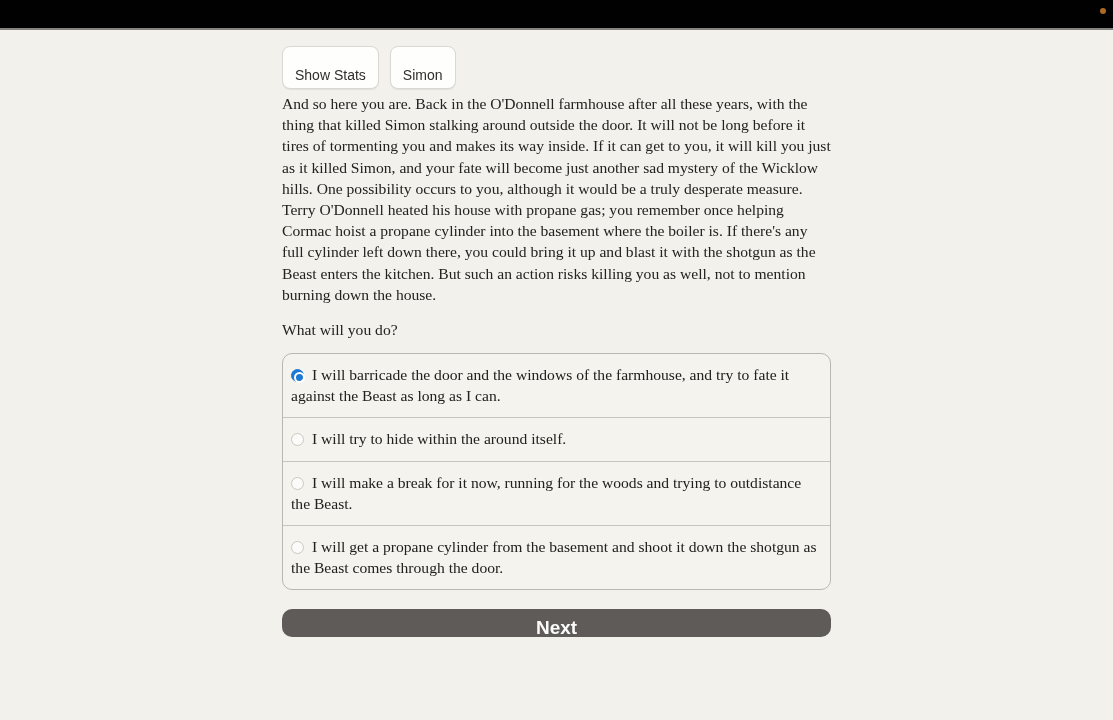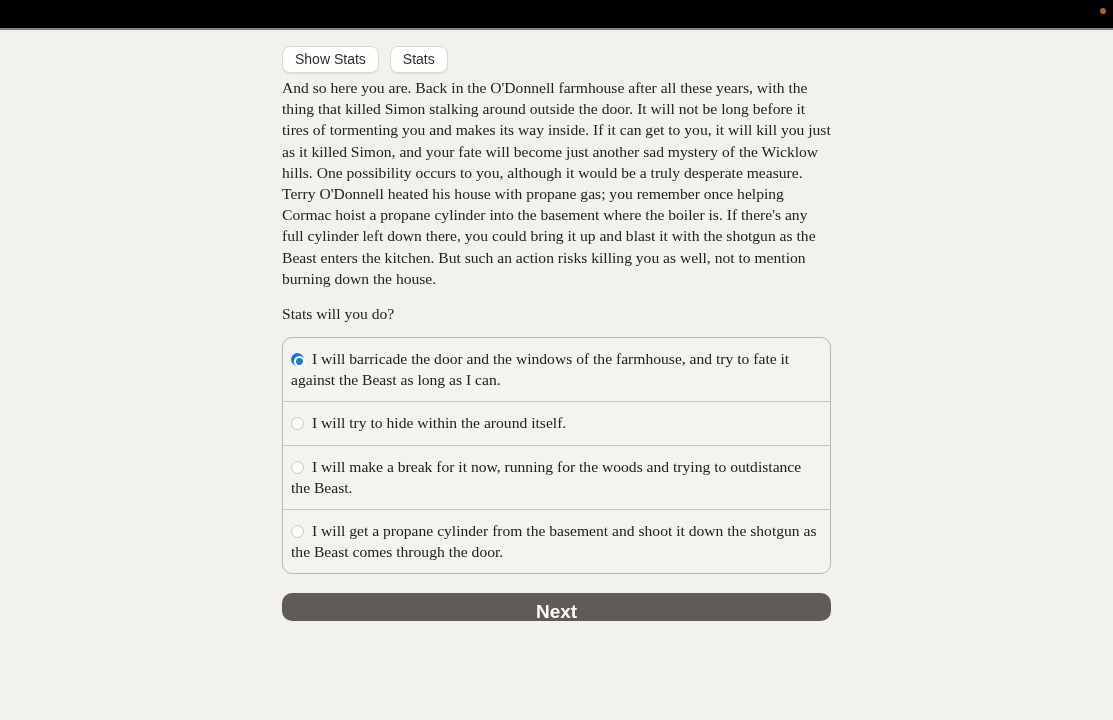--- a/index.html
+++ b/index.html
@@ -41,21 +41,21 @@
     gap: 11px;
   }
   .pill-btn {
     font-family: "Liberation Sans", sans-serif;
     font-size: 14px;
     line-height: 16px;
     color: #2f2e2c;
     background: #fefefd;
     border: 1px solid #dad8d3;
     border-radius: 8px;
-    padding: 4px 12px 5px 12px;
+    padding: 20px 12px 5px 12px;
     box-shadow: 0 1px 1px rgba(0,0,0,0.07);
     cursor: pointer;
     white-space: nowrap;
   }
   .story-paragraph {
     margin-top: 4px;
     font-size: 15.6px;
     line-height: 21.2px;
     color: #23221f;
   }
@@ -130,26 +130,26 @@
 <body>
 
 <div class="topbar">
   <span class="rec-dot"></span>
 </div>
 
 <div class="content">
 
   <div class="toolbar">
     <button class="pill-btn">Show Stats</button>
-    <button class="pill-btn">Stats</button>
+    <button class="pill-btn">Simon</button>
   </div>
 
   <div class="story-paragraph">And so here you are. Back in the O'Donnell farmhouse after all these years, with the thing that killed Simon stalking around outside the door. It will not be long before it tires of tormenting you and makes its way inside. If it can get to you, it will kill you just as it killed Simon, and your fate will become just another sad mystery of the Wicklow hills. One possibility occurs to you, although it would be a truly desperate measure. Terry O'Donnell heated his house with propane gas; you remember once helping Cormac hoist a propane cylinder into the basement where the boiler is. If there's any full cylinder left down there, you could bring it up and blast it with the shotgun as the Beast enters the kitchen. But such an action risks killing you as well, not to mention burning down the house.</div>
 
-  <div class="story-prompt">Stats will you do?</div>
+  <div class="story-prompt">What will you do?</div>
 
   <div class="choices-box">
     <div class="choice-row">
       <span class="radio checked"></span><span>I will barricade the door and the windows of the farmhouse, and try to fate it against the Beast as long as I can.</span>
     </div>
     <div class="choice-row">
       <span class="radio unchecked"></span><span>I will try to hide within the around itself.</span>
     </div>
     <div class="choice-row">
       <span class="radio unchecked"></span><span>I will make a break for it now, running for the woods and trying to outdistance the Beast.</span>

